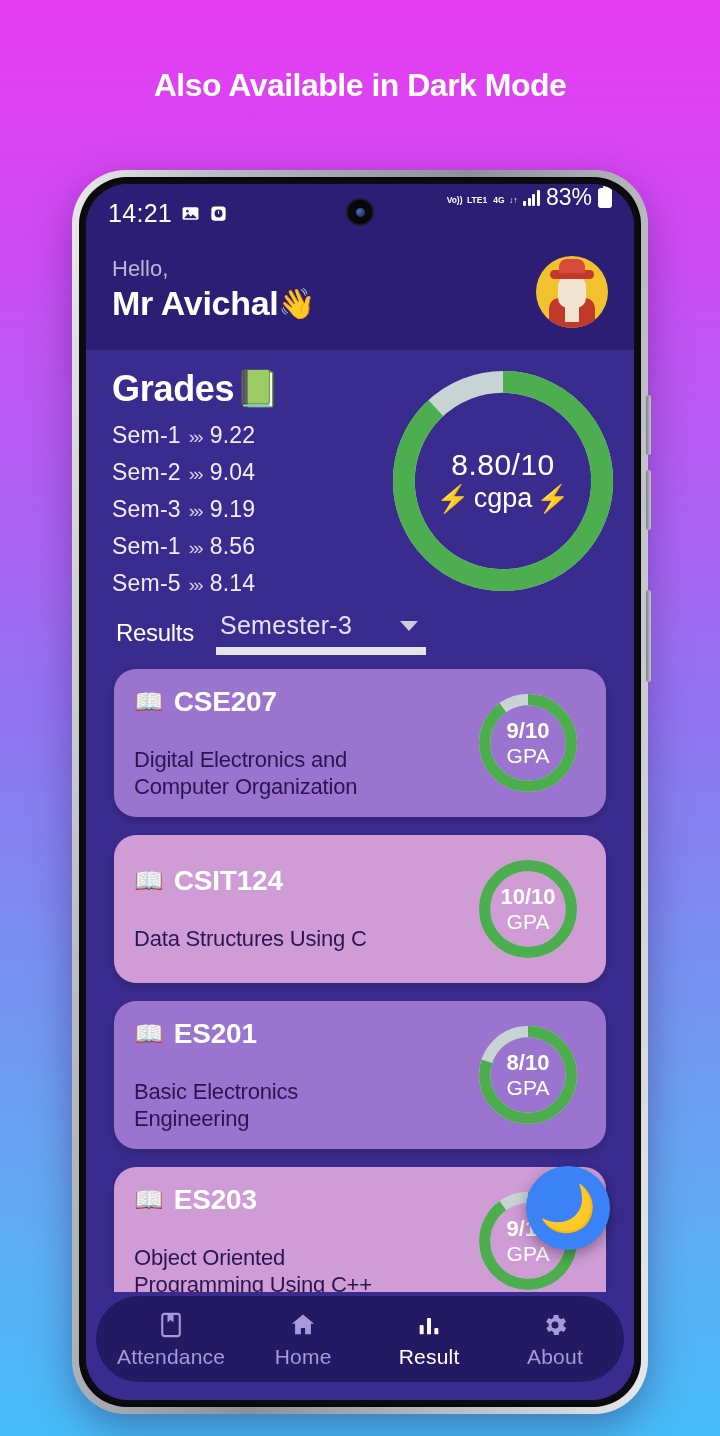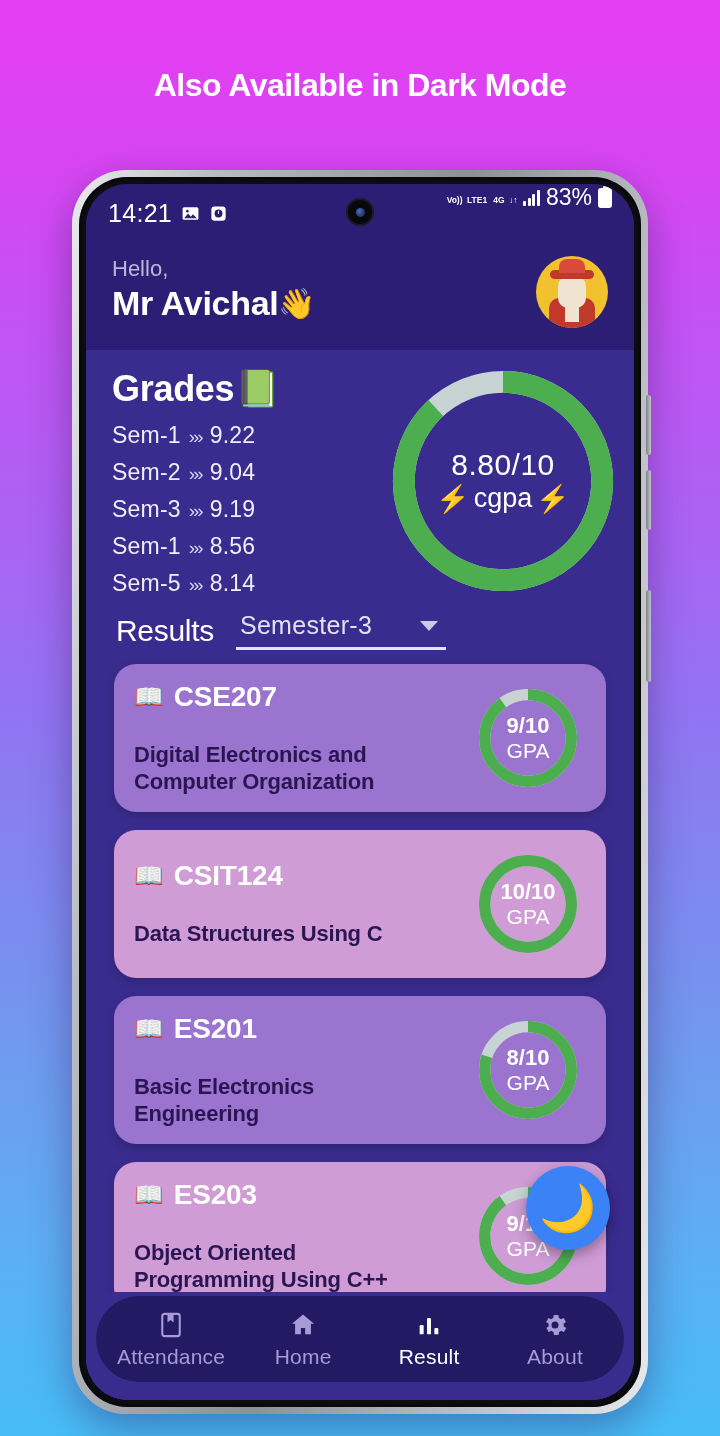--- a/index.html
+++ b/index.html
@@ -147,23 +147,23 @@
     position:absolute; inset:0; display:flex; flex-direction:column;
     align-items:center; justify-content:center; color:#fff;
   }
   .cgpa-num { font-size:30px; font-weight:500; letter-spacing:.5px; }
   .cgpa-lbl { font-size:27px; display:flex; gap:4px; align-items:center; margin-top:1px;}
 
   
   .results-row {
     display:flex; align-items:center; gap:22px; padding:4px 26px 14px 30px;
   }
-  .results-title { color:#fff; font-size:30px; font-weight:500; letter-spacing:-.3px; }
+  .results-title { color:#fff; font-size:24px; font-weight:500; letter-spacing:-.3px; }
   .dd {
-    flex:1; border-bottom:3px solid #e5e5e5; display:flex;
+    flex:1; border-bottom:8px solid #e5e5e5; display:flex;
     align-items:center; justify-content:space-between; padding:0 8px 7px 4px;
     max-width:210px;
   }
   .dd-val { color:#e4e0f2; font-size:25px; letter-spacing:.3px; }
   .dd-caret {
     width:0; height:0; border-left:9px solid transparent;
     border-right:9px solid transparent; border-top:10px solid #cfc9e8;
   }
 
   
@@ -174,21 +174,21 @@
   }
   .card.odd  { background:#9b74cf; }
   .card.even { background:#cf9cd6; }
   .card-info { flex:1; min-width:0; }
   .card-code {
     color:#fff; font-size:28px; font-weight:bold; display:flex;
     align-items:center; gap:10px; margin-bottom:6px; letter-spacing:-.2px;
   }
   .bookicon { font-size:24px; }
   .card-name {
-    color:#2a1552; font-size:22px; font-weight:bold; line-height:1.2;
+    color:#2a1552; font-size:22px; font-weight:normal; line-height:1.2;
     letter-spacing:-.2px; white-space:pre-line;margin-top:29px;
   }
   .gpa-wrap { width:104px; height:104px; position:relative; flex-shrink:0; margin-right:6px;}
   .gpa-txt {
     position:absolute; inset:0; display:flex; flex-direction:column;
     align-items:center; justify-content:center; color:#fff; line-height:1.1;
   }
   .gpa-num { font-size:22px; font-weight:bold; }
   .gpa-lbl { font-size:21px; }
 

